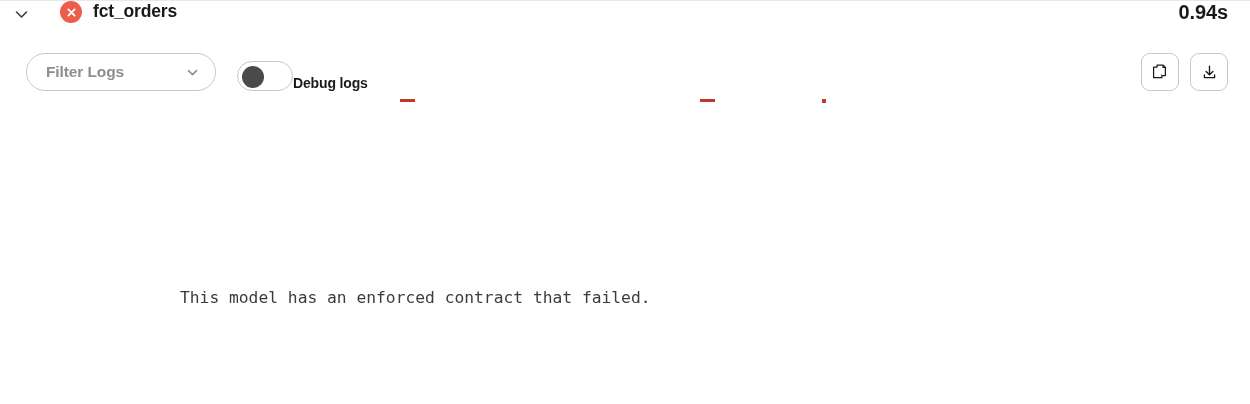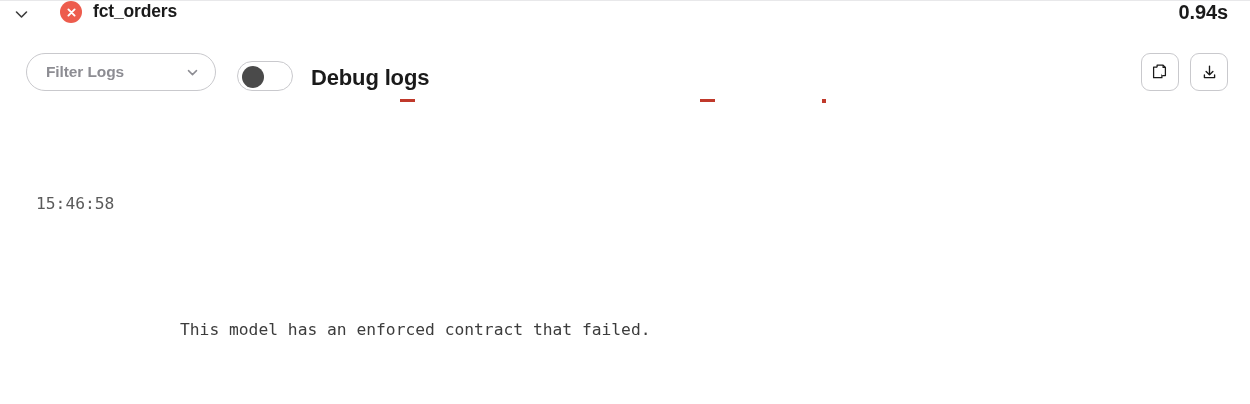--- a/index.html
+++ b/index.html
@@ -118,25 +118,24 @@
     position: absolute;
     top: 4px;
     left: 4px;
     width: 22px;
     height: 22px;
     border-radius: 50%;
     background: #4a4a4a;
   }
 
   .toggle-label {
-    font-size: 22px;
+    font-size: 14px;
     font-weight: 700;
     color: #1a1a1a;
     letter-spacing: -0.15px;
-    margin-left: 18px;
     white-space: nowrap;
   }
 
   .toolbar-actions {
     margin-left: auto;
     display: flex;
     align-items: center;
     gap: 11px;
   }
   .icon-btn {
@@ -268,21 +267,20 @@
 
     <div class="clipped-line">
       <span class="frag frag-a"></span>
       <span class="frag frag-b"></span>
       <span class="frag frag-c"></span>
     </div>
 
     <div class="log-lines">
 
       <div class="log-entry">
-        <span class="log-time">15:46:58</span>
       </div>
 
       <div class="log-entry">
         <span class="log-time"></span>
         <span class="log-text">This model has an enforced contract that failed.</span>
       </div>
 
       
 
       

